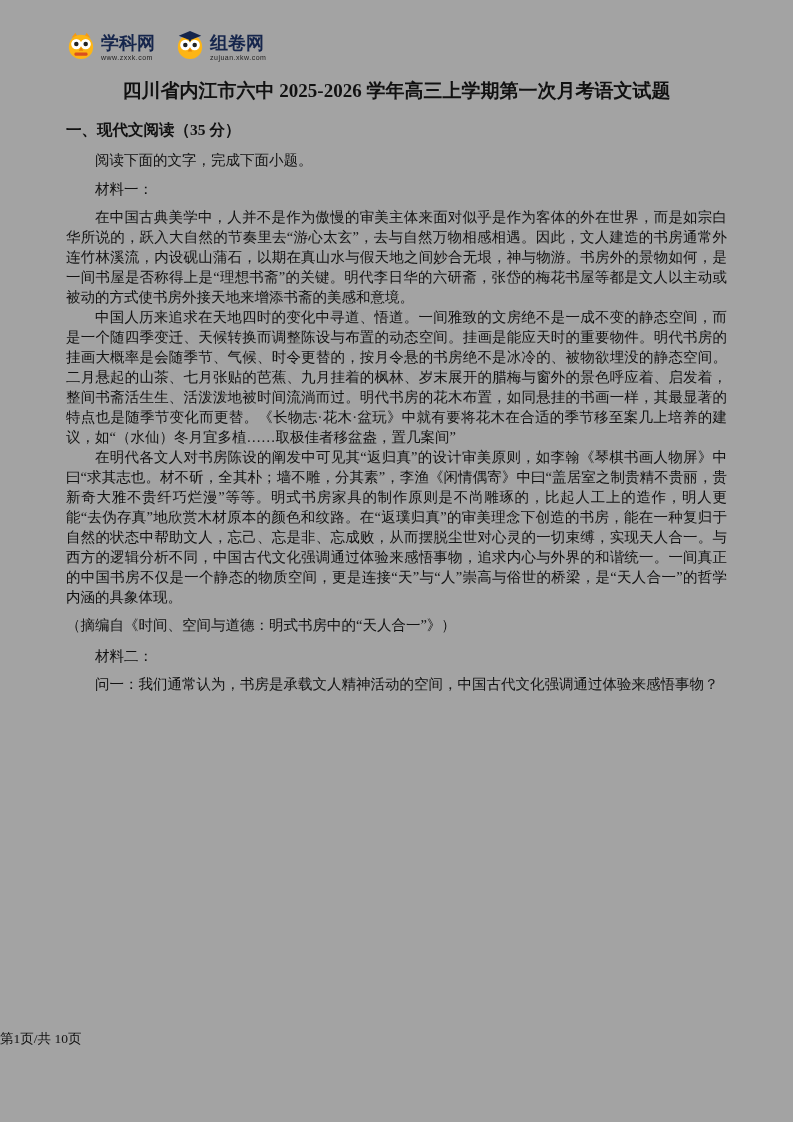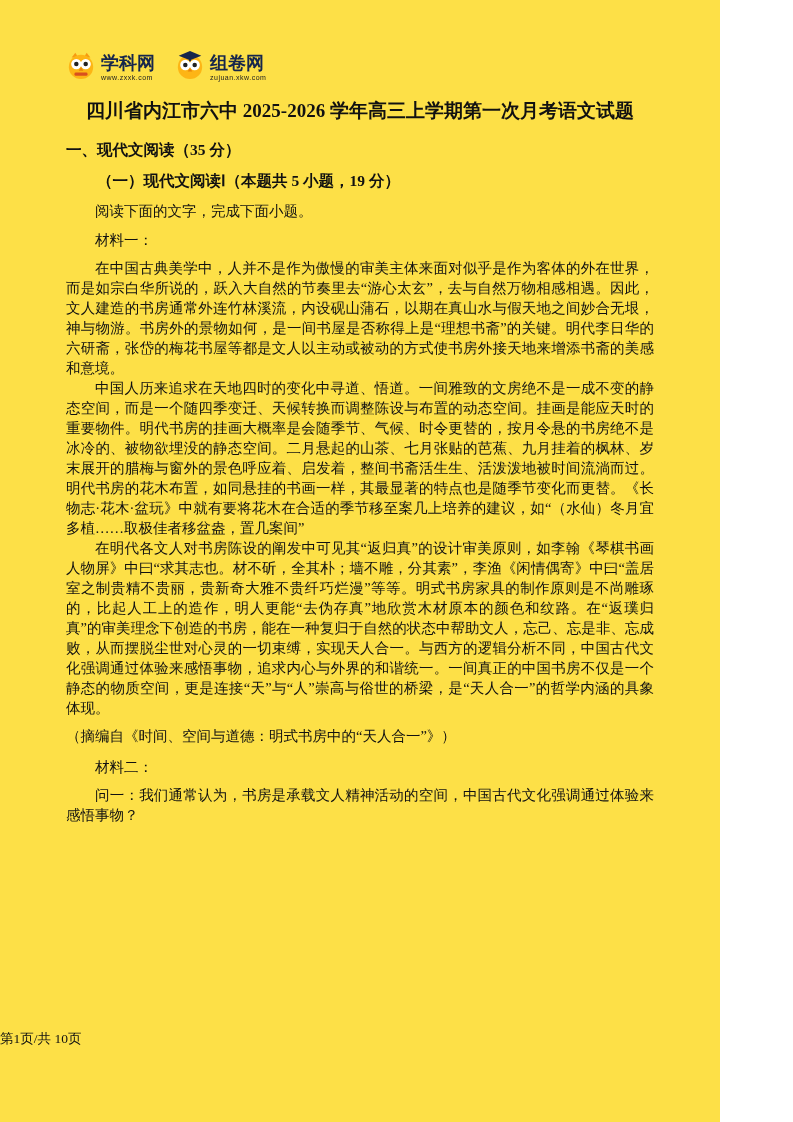--- a/index.html
+++ b/index.html
@@ -1,20 +1,20 @@
 <!DOCTYPE html>
 <html><head>
 <meta charset="utf-8">
 <style>
   * { box-sizing: border-box; }
   html, body { margin: 0; padding: 0; background: #ffffff; }
   body { font-family: "Liberation Serif", serif; color: #111111; }
   .page {
-    width: 720px; height: 1122px; background: #fde047;
-    position: relative; padding: 50px 66px 0 66px; overflow: hidden;
+    width: 793px; height: 1122px; background: #a3a3a3;
+    position: relative; padding: 30px 66px 0 66px; overflow: hidden;
   }
 
   
   .logos { display: flex; align-items: center; gap: 20px; margin-bottom: 14px; }
   .logo { display: flex; align-items: center; gap: 5px; }
   .logo-text { display: flex; flex-direction: column; line-height: 1; }
   .logo-name { font-family: "Liberation Sans", sans-serif; font-size: 18px; font-weight: 700; color: #16264c; }
   .logo-url { font-family: "Liberation Sans", sans-serif; font-size: 7px; color: #222; letter-spacing: .5px; margin-top: 2px; }
 
   
@@ -72,21 +72,20 @@
       <span class="logo-text">
         <span class="logo-name">组卷网</span>
         <span class="logo-url">zujuan.xkw.com</span>
       </span>
     </div>
   </div>
 
   <div class="title">四川省内江市六中 2025-2026 学年高三上学期第一次月考语文试题</div>
 
   <div class="h1">一、现代文阅读（35 分）</div>
-  <div class="h2">（一）现代文阅读Ⅰ（本题共 5 小题，19 分）</div>
 
   <div class="line">阅读下面的文字，完成下面小题。</div>
   <div class="material-label">材料一：</div>
 
   <p class="para">在中国古典美学中，人并不是作为傲慢的审美主体来面对似乎是作为客体的外在世界，而是如宗白华所说的，跃入大自然的节奏里去“游心太玄”，去与自然万物相感相遇。因此，文人建造的书房通常外连竹林溪流，内设砚山蒲石，以期在真山水与假天地之间妙合无垠，神与物游。书房外的景物如何，是一间书屋是否称得上是“理想书斋”的关键。明代李日华的六研斋，张岱的梅花书屋等都是文人以主动或被动的方式使书房外接天地来增添书斋的美感和意境。</p>
   <p class="para">中国人历来追求在天地四时的变化中寻道、悟道。一间雅致的文房绝不是一成不变的静态空间，而是一个随四季变迁、天候转换而调整陈设与布置的动态空间。挂画是能应天时的重要物件。明代书房的挂画大概率是会随季节、气候、时令更替的，按月令悬的书房绝不是冰冷的、被物欲埋没的静态空间。二月悬起的山茶、七月张贴的芭蕉、九月挂着的枫林、岁末展开的腊梅与窗外的景色呼应着、启发着，整间书斋活生生、活泼泼地被时间流淌而过。明代书房的花木布置，如同悬挂的书画一样，其最显著的特点也是随季节变化而更替。《长物志·花木·盆玩》中就有要将花木在合适的季节移至案几上培养的建议，如“（水仙）冬月宜多植……取极佳者移盆盎，置几案间”</p>
   <p class="para">在明代各文人对书房陈设的阐发中可见其“返归真”的设计审美原则，如李翰《琴棋书画人物屏》中曰“求其志也。材不斫，全其朴；墙不雕，分其素”，李渔《闲情偶寄》中曰“盖居室之制贵精不贵丽，贵新奇大雅不贵纤巧烂漫”等等。明式书房家具的制作原则是不尚雕琢的，比起人工上的造作，明人更能“去伪存真”地欣赏木材原本的颜色和纹路。在“返璞归真”的审美理念下创造的书房，能在一种复归于自然的状态中帮助文人，忘己、忘是非、忘成败，从而摆脱尘世对心灵的一切束缚，实现天人合一。与西方的逻辑分析不同，中国古代文化强调通过体验来感悟事物，追求内心与外界的和谐统一。一间真正的中国书房不仅是一个静态的物质空间，更是连接“天”与“人”崇高与俗世的桥梁，是“天人合一”的哲学内涵的具象体现。</p>
 
   <div class="attribution">（摘编自《时间、空间与道德：明式书房中的“天人合一”》）</div>
 

